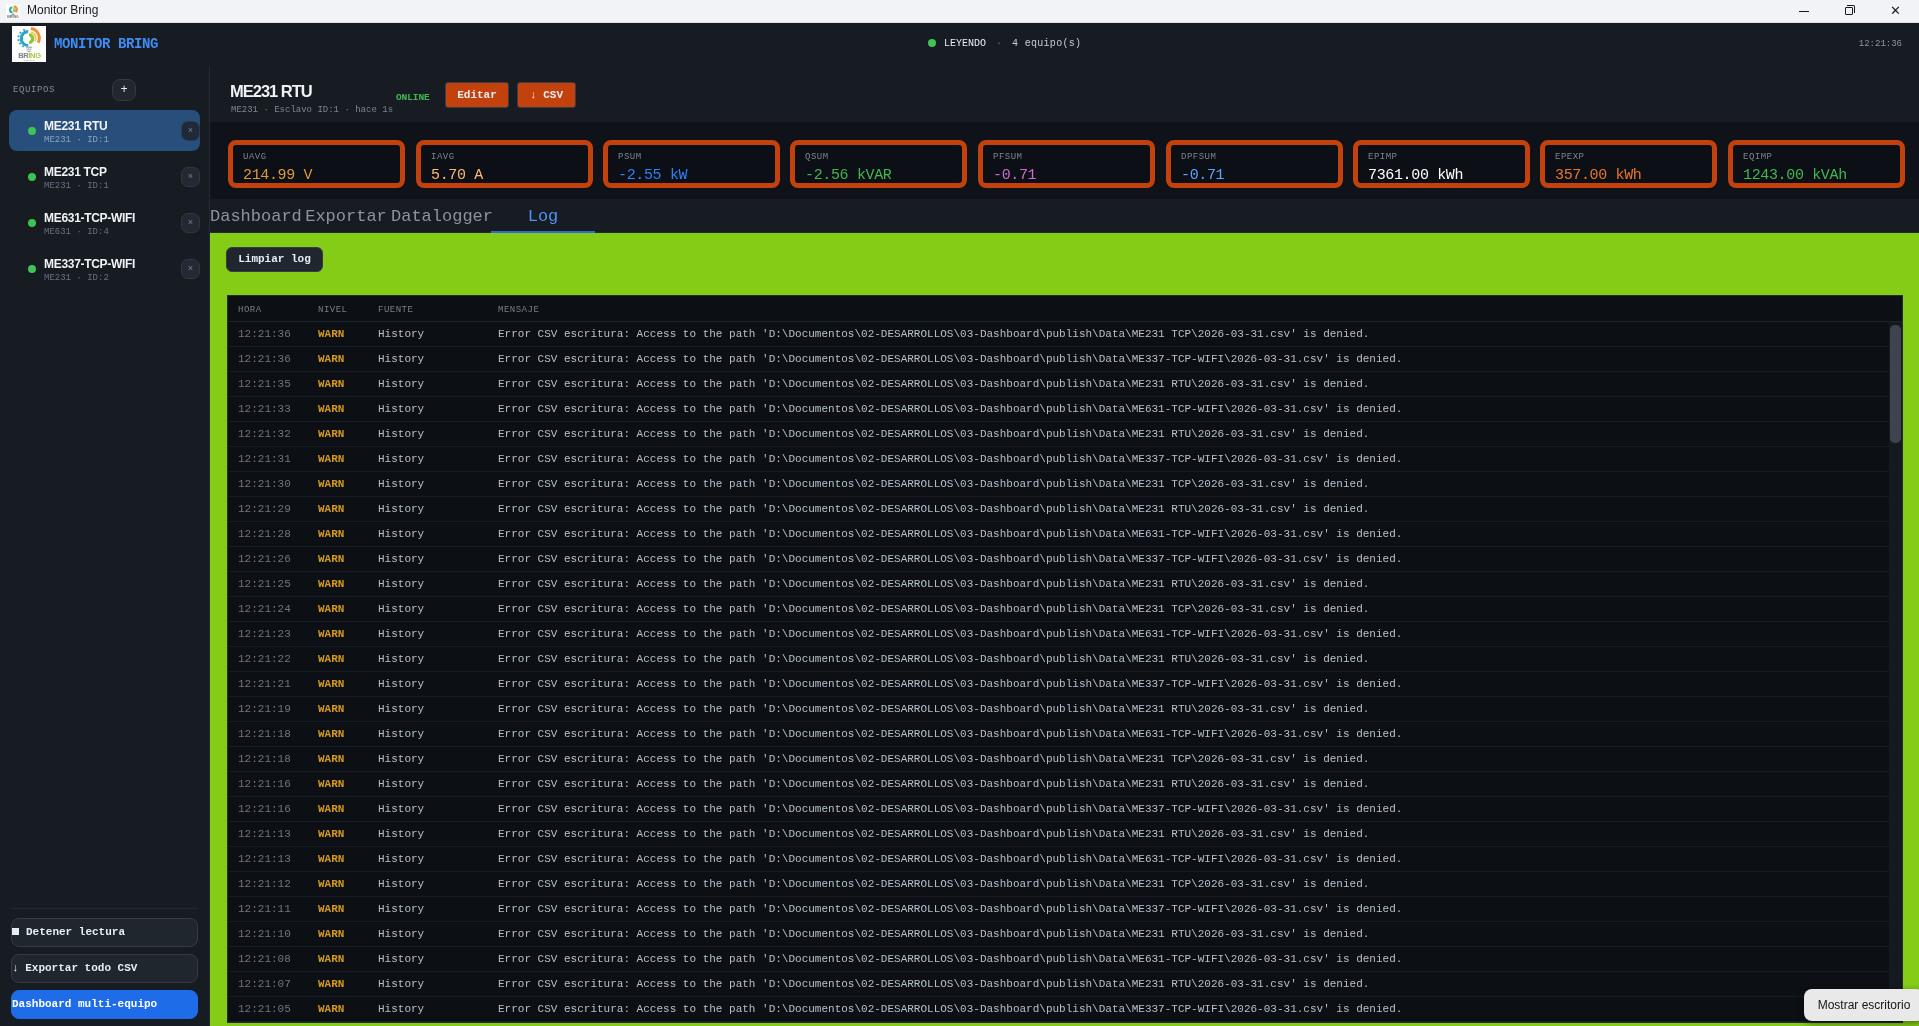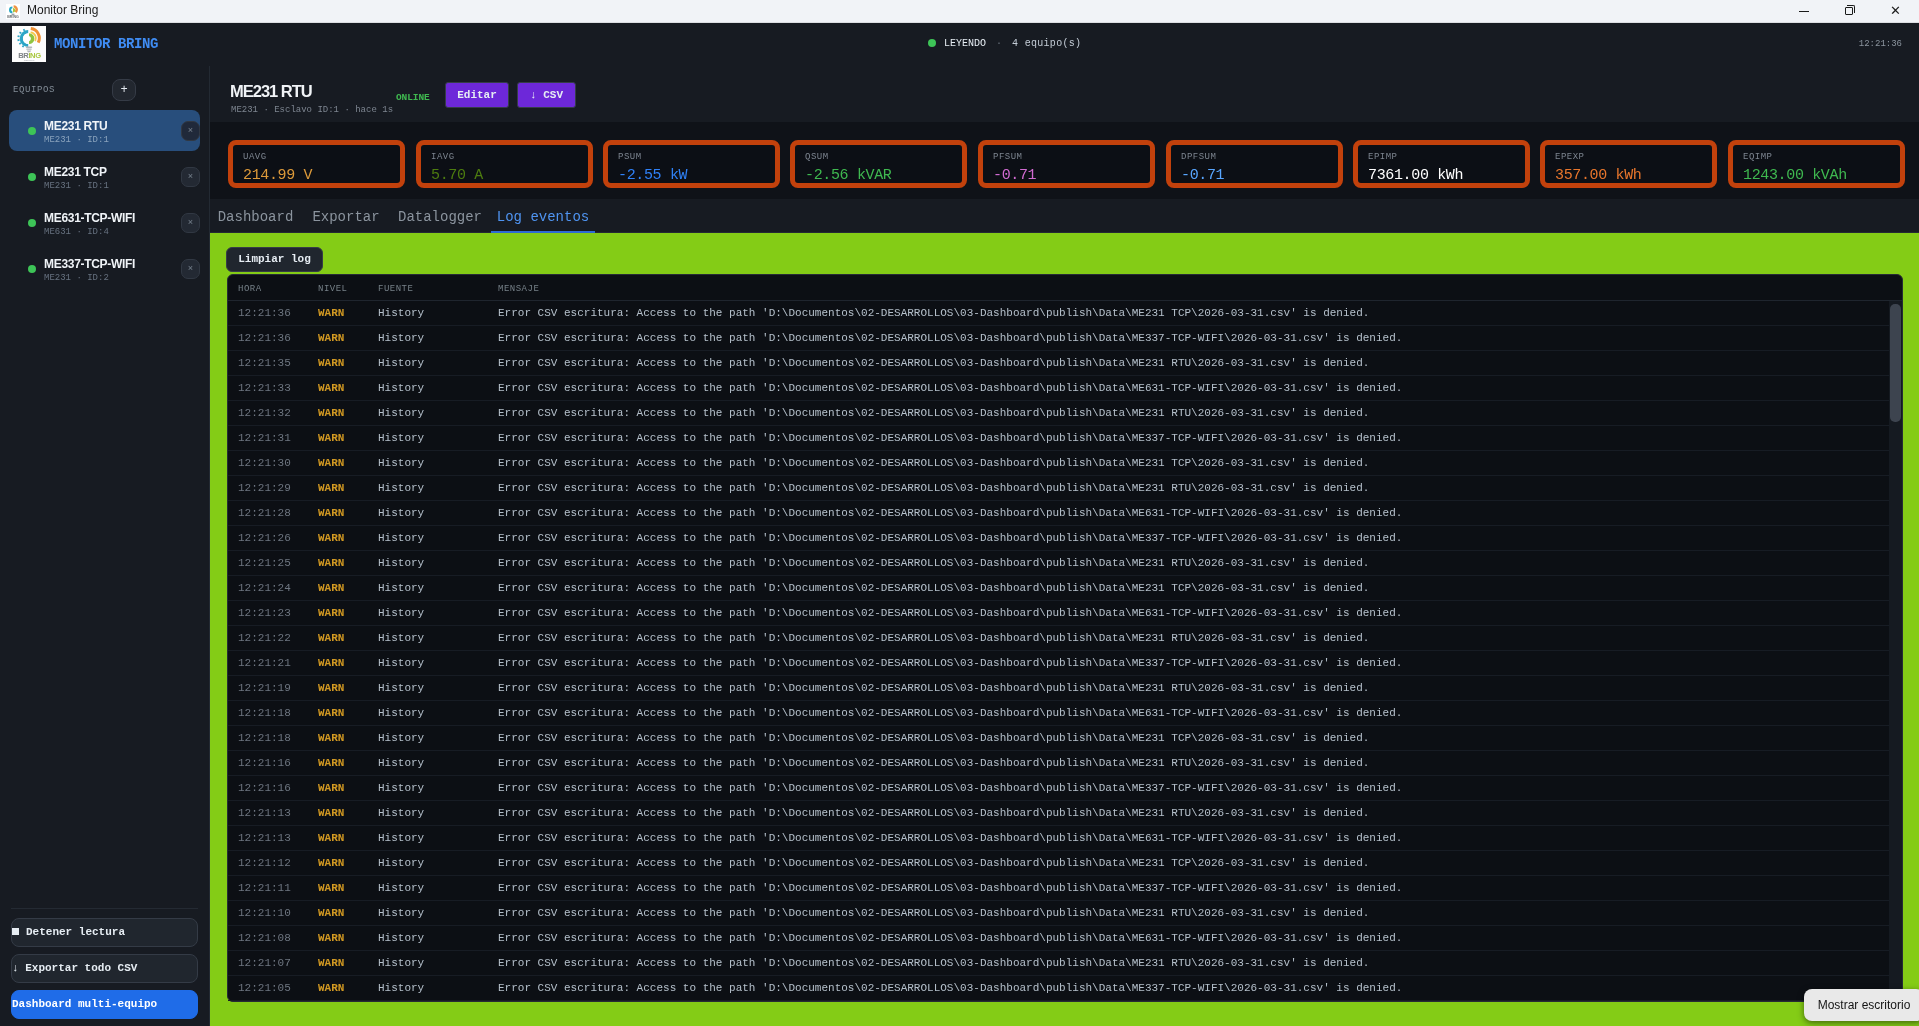--- a/index.html
+++ b/index.html
@@ -36,36 +36,36 @@
 #sdiv{position:absolute;left:11px;top:842px;width:187px;height:1px;background:#242a33}
 .sbtn{position:absolute;left:11px;width:187px;height:29px;background:#20262e;border:1px solid #343b46;border-radius:8px;color:#e6edf3;font-weight:bold;font-size:11px;line-height:27px;white-space:nowrap}
 #sb1{top:852px}
 #sb2{top:888px}
 #sb3{top:924px;background:#1f6ce8;border-color:#1f6ce8;color:#fff}
 .sq{display:inline-block;width:7px;height:7px;background:#e6edf3;margin-right:7px}
 
 #mtitle{position:absolute;left:230px;top:59px;font:bold 16.5px "Liberation Sans",sans-serif;letter-spacing:-1px;color:#f0f3f6}
 #online{position:absolute;left:396px;top:69px;font-weight:bold;font-size:9.5px;color:#3fb950;letter-spacing:-0.1px}
 #msub{position:absolute;left:231px;top:82px;font-size:9px;color:#7d8590}
-.hbtn{position:absolute;top:59px;height:26px;background:#6d28d9;border:1px solid #363d48;border-radius:3px;color:#e6edf3;font-weight:bold;font-size:11px;text-align:center;line-height:24px}
+.hbtn{position:absolute;top:59px;height:26px;background:#c2410c;border:1px solid #363d48;border-radius:3px;color:#e6edf3;font-weight:bold;font-size:11px;text-align:center;line-height:24px}
 #edbtn{left:445px;width:64px}
 #csvbtn{left:517px;width:59px}
 
 #cardband{position:absolute;left:210px;top:99px;width:1709px;height:77px;background:#0f1218}
 .card{position:absolute;top:117px;width:177px;height:48px;background:#0c0f15;border:5px solid #c2410c;border-radius:8px}
 .clab{position:absolute;left:10px;top:7px;font-size:9px;letter-spacing:0.5px;color:#7d8590}
 .cval{position:absolute;left:10px;top:22px;font-size:15px;letter-spacing:-0.35px;white-space:nowrap}
 
 #tabs{position:absolute;left:210px;top:176px;width:1709px;height:34px;border-bottom:1px solid #242a33}
-.tab{position:absolute;top:0;height:34px;font-size:14px;color:#8b949e;text-align:center;line-height:36px}
+.tab{position:absolute;top:0;height:34px;font-size:17px;color:#8b949e;text-align:center;line-height:36px}
 .tab.act{color:#4f94f1;border-bottom:2px solid #2e6bd6}
 
 #logbg{position:absolute;left:210px;top:210px;width:1709px;height:793px;background:#84cc16}
 #clearbtn{position:absolute;left:16px;top:14px;width:97px;height:25px;background:#20262e;border:1px solid #363d48;border-radius:6px;color:#e6edf3;font-weight:bold;font-size:11px;text-align:center;line-height:23px}
-#logtable{position:absolute;left:17px;top:41px;width:1676px;height:728px;background:#0c0f14;border:1px solid #262c35;border-radius:6px}
+#logtable{position:absolute;left:17px;top:62px;width:1676px;height:728px;background:#0c0f14;border:1px solid #262c35;border-radius:0}
 #lhead{position:absolute;left:0;top:0;width:1674px;height:26px;border-bottom:1px solid #1f252e;font-size:9px;letter-spacing:0.5px;color:#768088}
 #lhead span{position:absolute;top:9px}
 #lbody{position:absolute;left:0;top:26px;width:1674px}
 .lr{position:relative;height:25px;border-bottom:1px solid #171c24;font-size:11px;white-space:nowrap}
 .lr span{position:absolute;top:6px}
 .lt{left:10px;color:#6e7681}
 .lw{left:90px;color:#d29922;font-weight:bold}
 .lf{left:150px;color:#b5c0cb}
 .lm{left:270px;color:#b5c0cb}
 #sbtrack{position:absolute;left:1661px;top:26px;width:13px;height:700px;background:#151a21}
@@ -146,21 +146,21 @@
   <div id="online">ONLINE</div>
   <div id="msub">ME231 · Esclavo ID:1 · hace 1s</div>
   <div class="hbtn" id="edbtn">Editar</div>
   <div class="hbtn" id="csvbtn">↓ CSV</div>
 <div class="card" style="left:228px">
       <div class="clab">UAVG</div>
       <div class="cval" style="color:#dd9a3a">214.99 V</div>
     </div>
 <div class="card" style="left:416px">
       <div class="clab">IAVG</div>
-      <div class="cval" style="color:#4d7c0f">5.70 A</div>
+      <div class="cval" style="color:#fdba74">5.70 A</div>
     </div>
 <div class="card" style="left:603px">
       <div class="clab">PSUM</div>
       <div class="cval" style="color:#2f81f7">-2.55 kW</div>
     </div>
 <div class="card" style="left:790px">
       <div class="clab">QSUM</div>
       <div class="cval" style="color:#3fb950">-2.56 kVAR</div>
     </div>
 <div class="card" style="left:978px">

